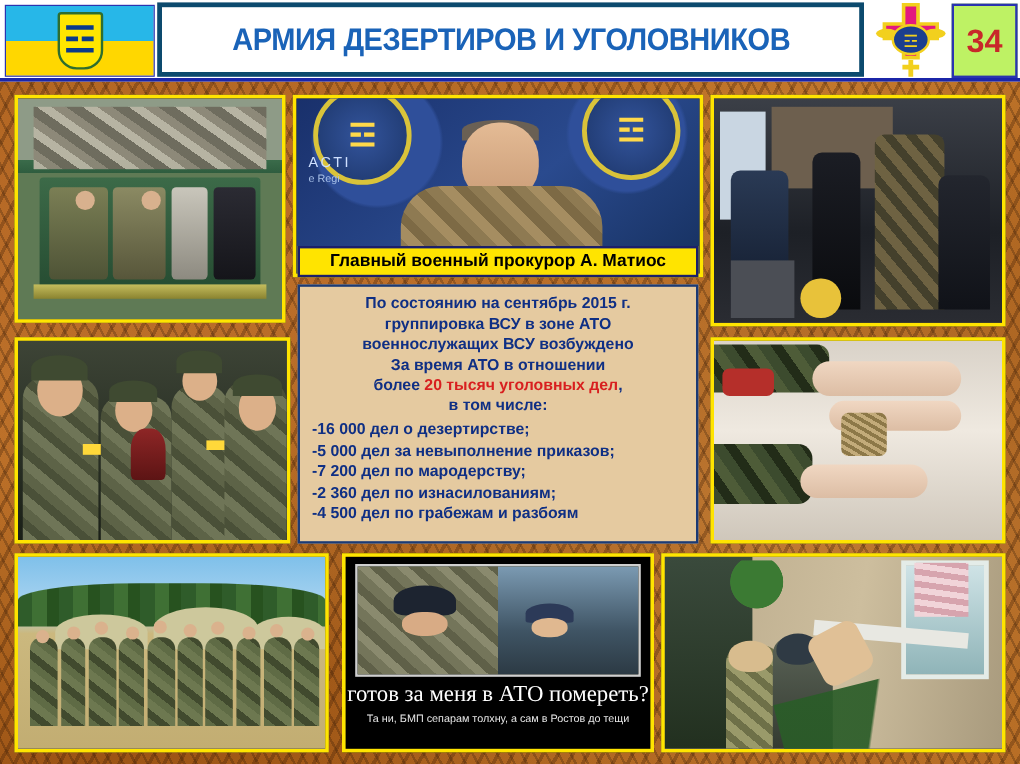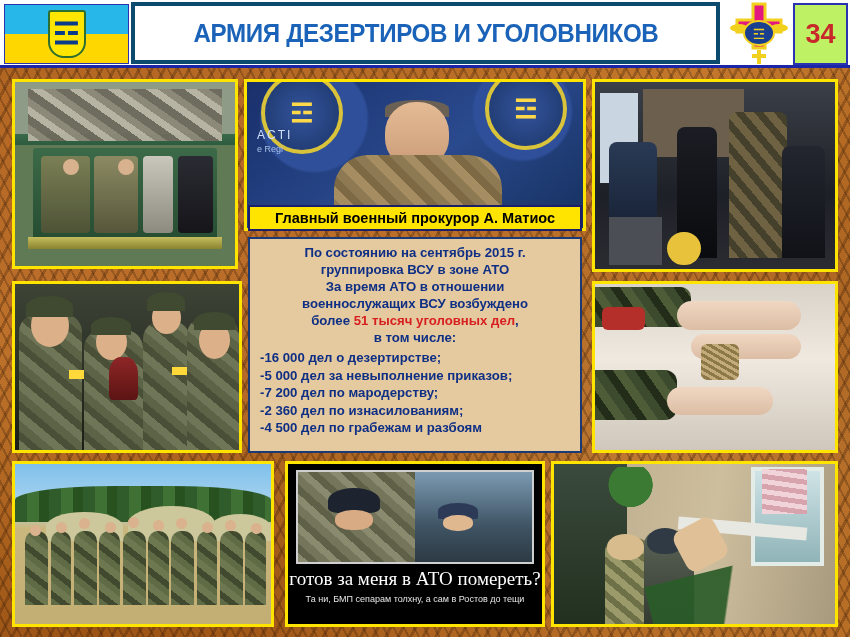--- a/index.html
+++ b/index.html
@@ -414,24 +414,24 @@
     </div>
   </div>
 
   <div id="caption-bar">
     <span id="caption-text">Главный военный прокурор А. Матиос</span>
   </div>
 
   <div id="stats">
     <div class="head">По состоянию на сентябрь 2015 г.</div>
     <div class="head">группировка ВСУ в зоне АТО</div>
+    <div class="head">военнослужащих ВСУ возбуждено</div>
     <div class="head">За время АТО в отношении</div>
-    <div class="head">военнослужащих ВСУ возбуждено</div>
     <div class="head">
-      <span>более </span><span class="hl">51 тысяч уголовных дел</span><span>,</span>
+      <span>более </span><span class="hl">20 тысяч уголовных дел</span><span>,</span>
     </div>
     <div class="head">в том числе:</div>
     <div class="list">
       <div class="li">-16 000 дел о дезертирстве;</div>
       <div class="li">-5 000 дел за невыполнение приказов;</div>
       <div class="li">-7 200 дел по мародерству;</div>
       <div class="li">-2 360 дел по изнасилованиям;</div>
       <div class="li">-4 500 дел по грабежам и разбоям</div>
     </div>
   </div>

